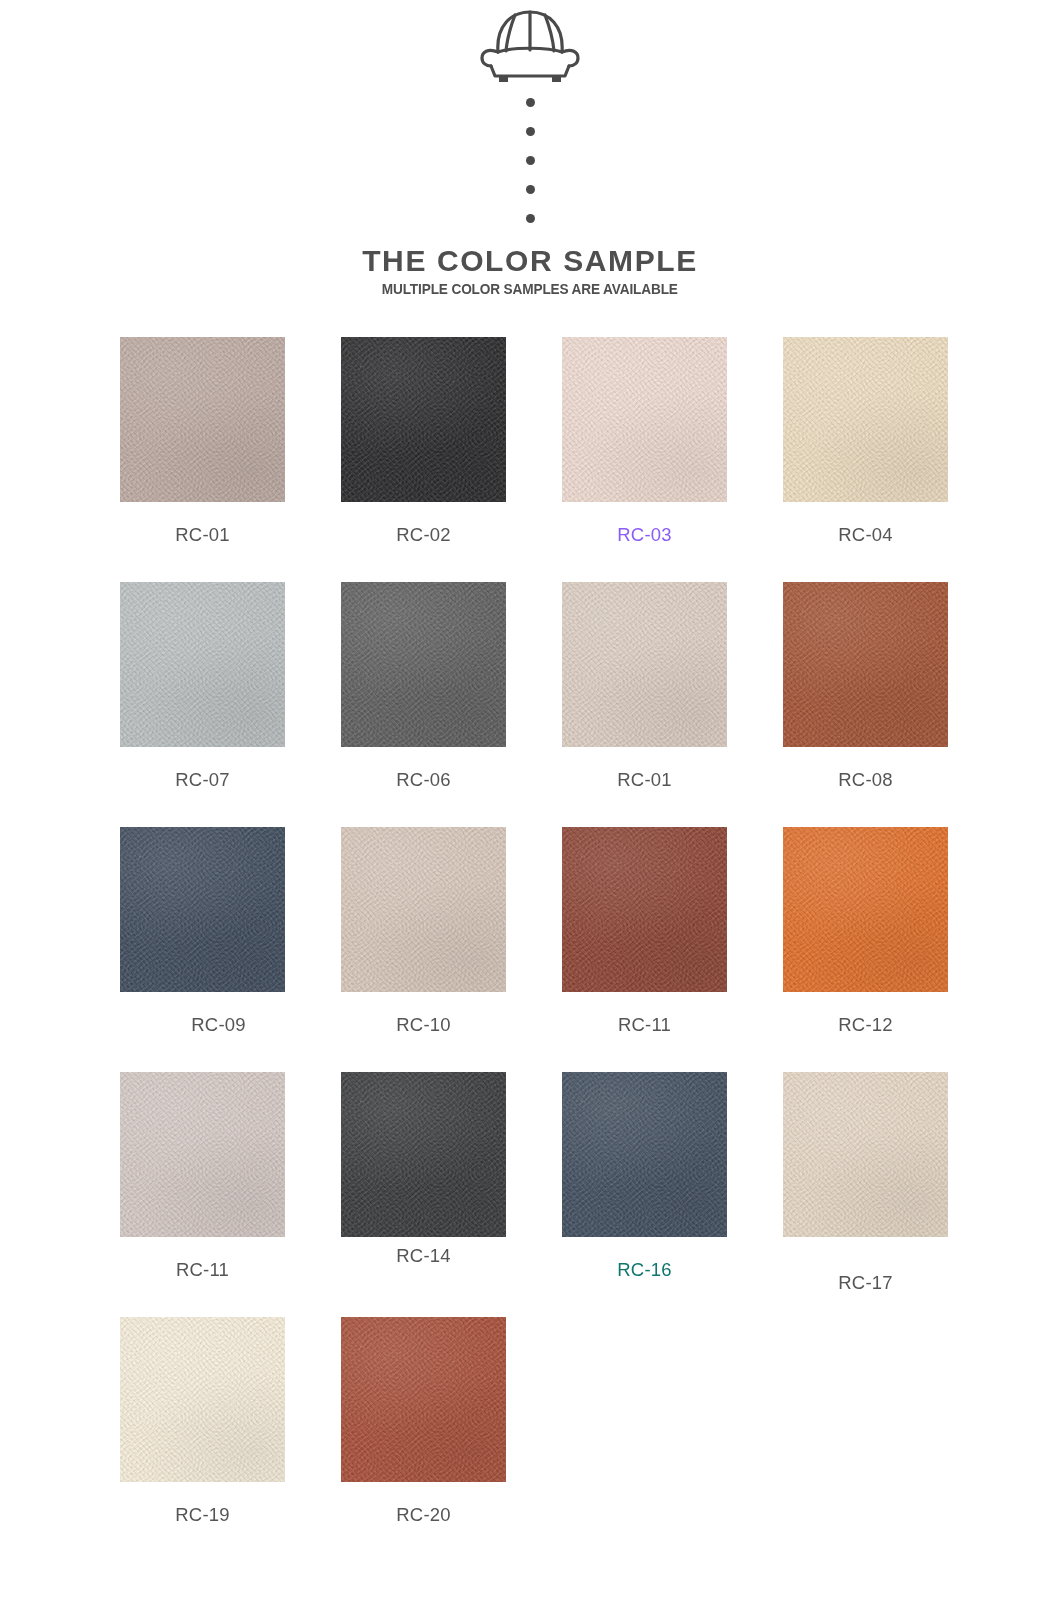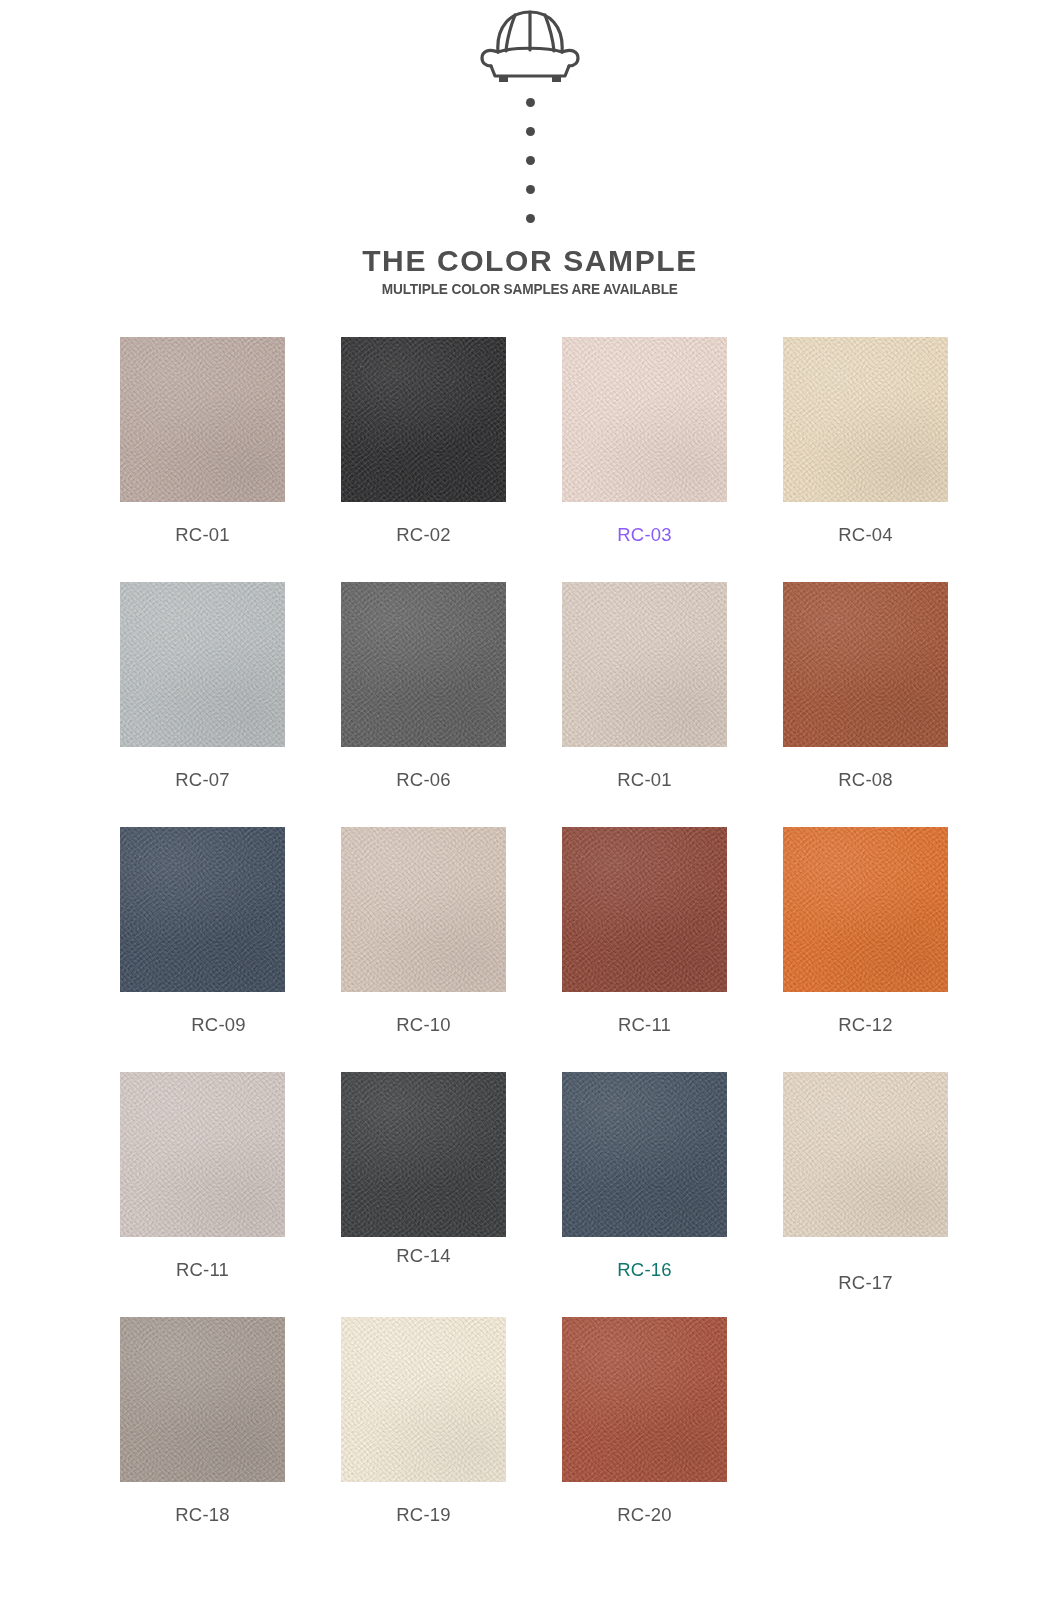--- a/index.html
+++ b/index.html
@@ -290,26 +290,20 @@
       <div class="chip-label" style="color: #0f766e;">RC-16</div>
     </div>
     <div class="swatch-cell">
       <div class="chip-wrap">
         <div class="chip" style="background-color: rgb(230, 216, 198);"></div>
       </div>
       <div class="chip-label" style="color: rgb(85, 85, 85); margin-top: 35px;">RC-17</div>
     </div>
     <div class="swatch-cell">
       <div class="chip-wrap">
-        <div class="chip" style="background-color: rgb(168, 156, 147);"></div>
-      </div>
-      <div class="chip-label" style="color: rgb(85, 85, 85);">RC-18</div>
-    </div>
-    <div class="swatch-cell">
-      <div class="chip-wrap">
         <div class="chip" style="background-color: rgb(248, 238, 219);"></div>
       </div>
       <div class="chip-label" style="color: rgb(85, 85, 85);">RC-19</div>
     </div>
     <div class="swatch-cell">
       <div class="chip-wrap">
         <div class="chip" style="background-color: rgb(169, 80, 58);"></div>
       </div>
       <div class="chip-label" style="color: rgb(85, 85, 85);">RC-20</div>
     </div>

